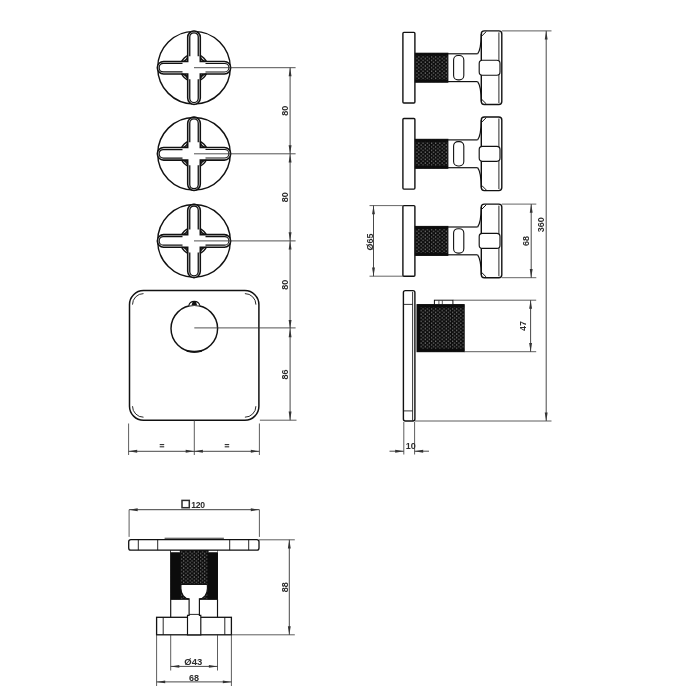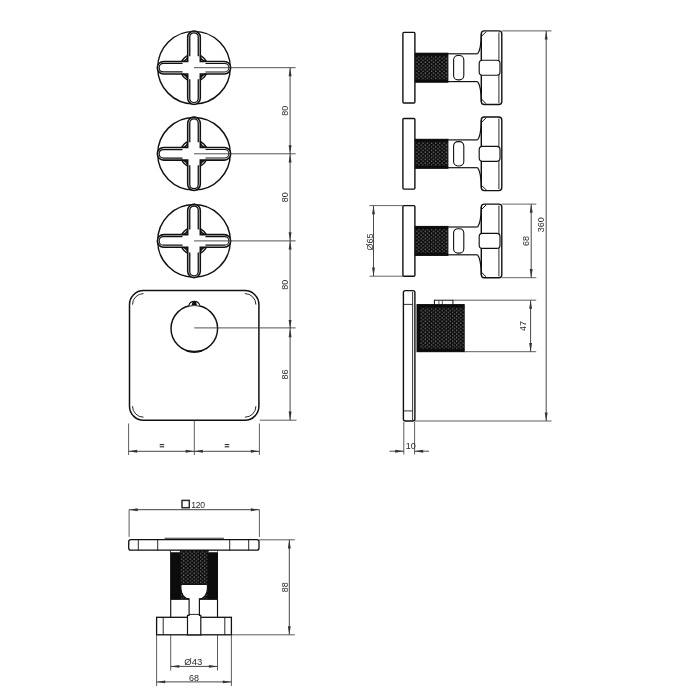--- a/index.html
+++ b/index.html
@@ -1,16 +1,16 @@
 <!DOCTYPE html>
 <html><head>
 <meta charset="utf-8">
 <style>
   html,body { margin:0; padding:0; background:#fff; }
-  #page { width:700px; height:700px; position:relative; background:#fff; }
+  #page { width:700px; height:700px; position:relative; background:#fff;font-weight:bold; }
   text { font-family:"Liberation Sans", sans-serif; }
 </style>
 </head>
 <body>
 <div id="page">
 <svg width="700" height="700" viewBox="0 0 700 700" xmlns="http://www.w3.org/2000/svg">
 <defs>
   <pattern id="kn" width="4.2" height="3.6" patternUnits="userSpaceOnUse">
     <rect width="4.2" height="3.6" fill="#0d0d0d"></rect>
     <circle cx="1.05" cy="0.95" r="0.6" fill="#bfbfbf"></circle>

